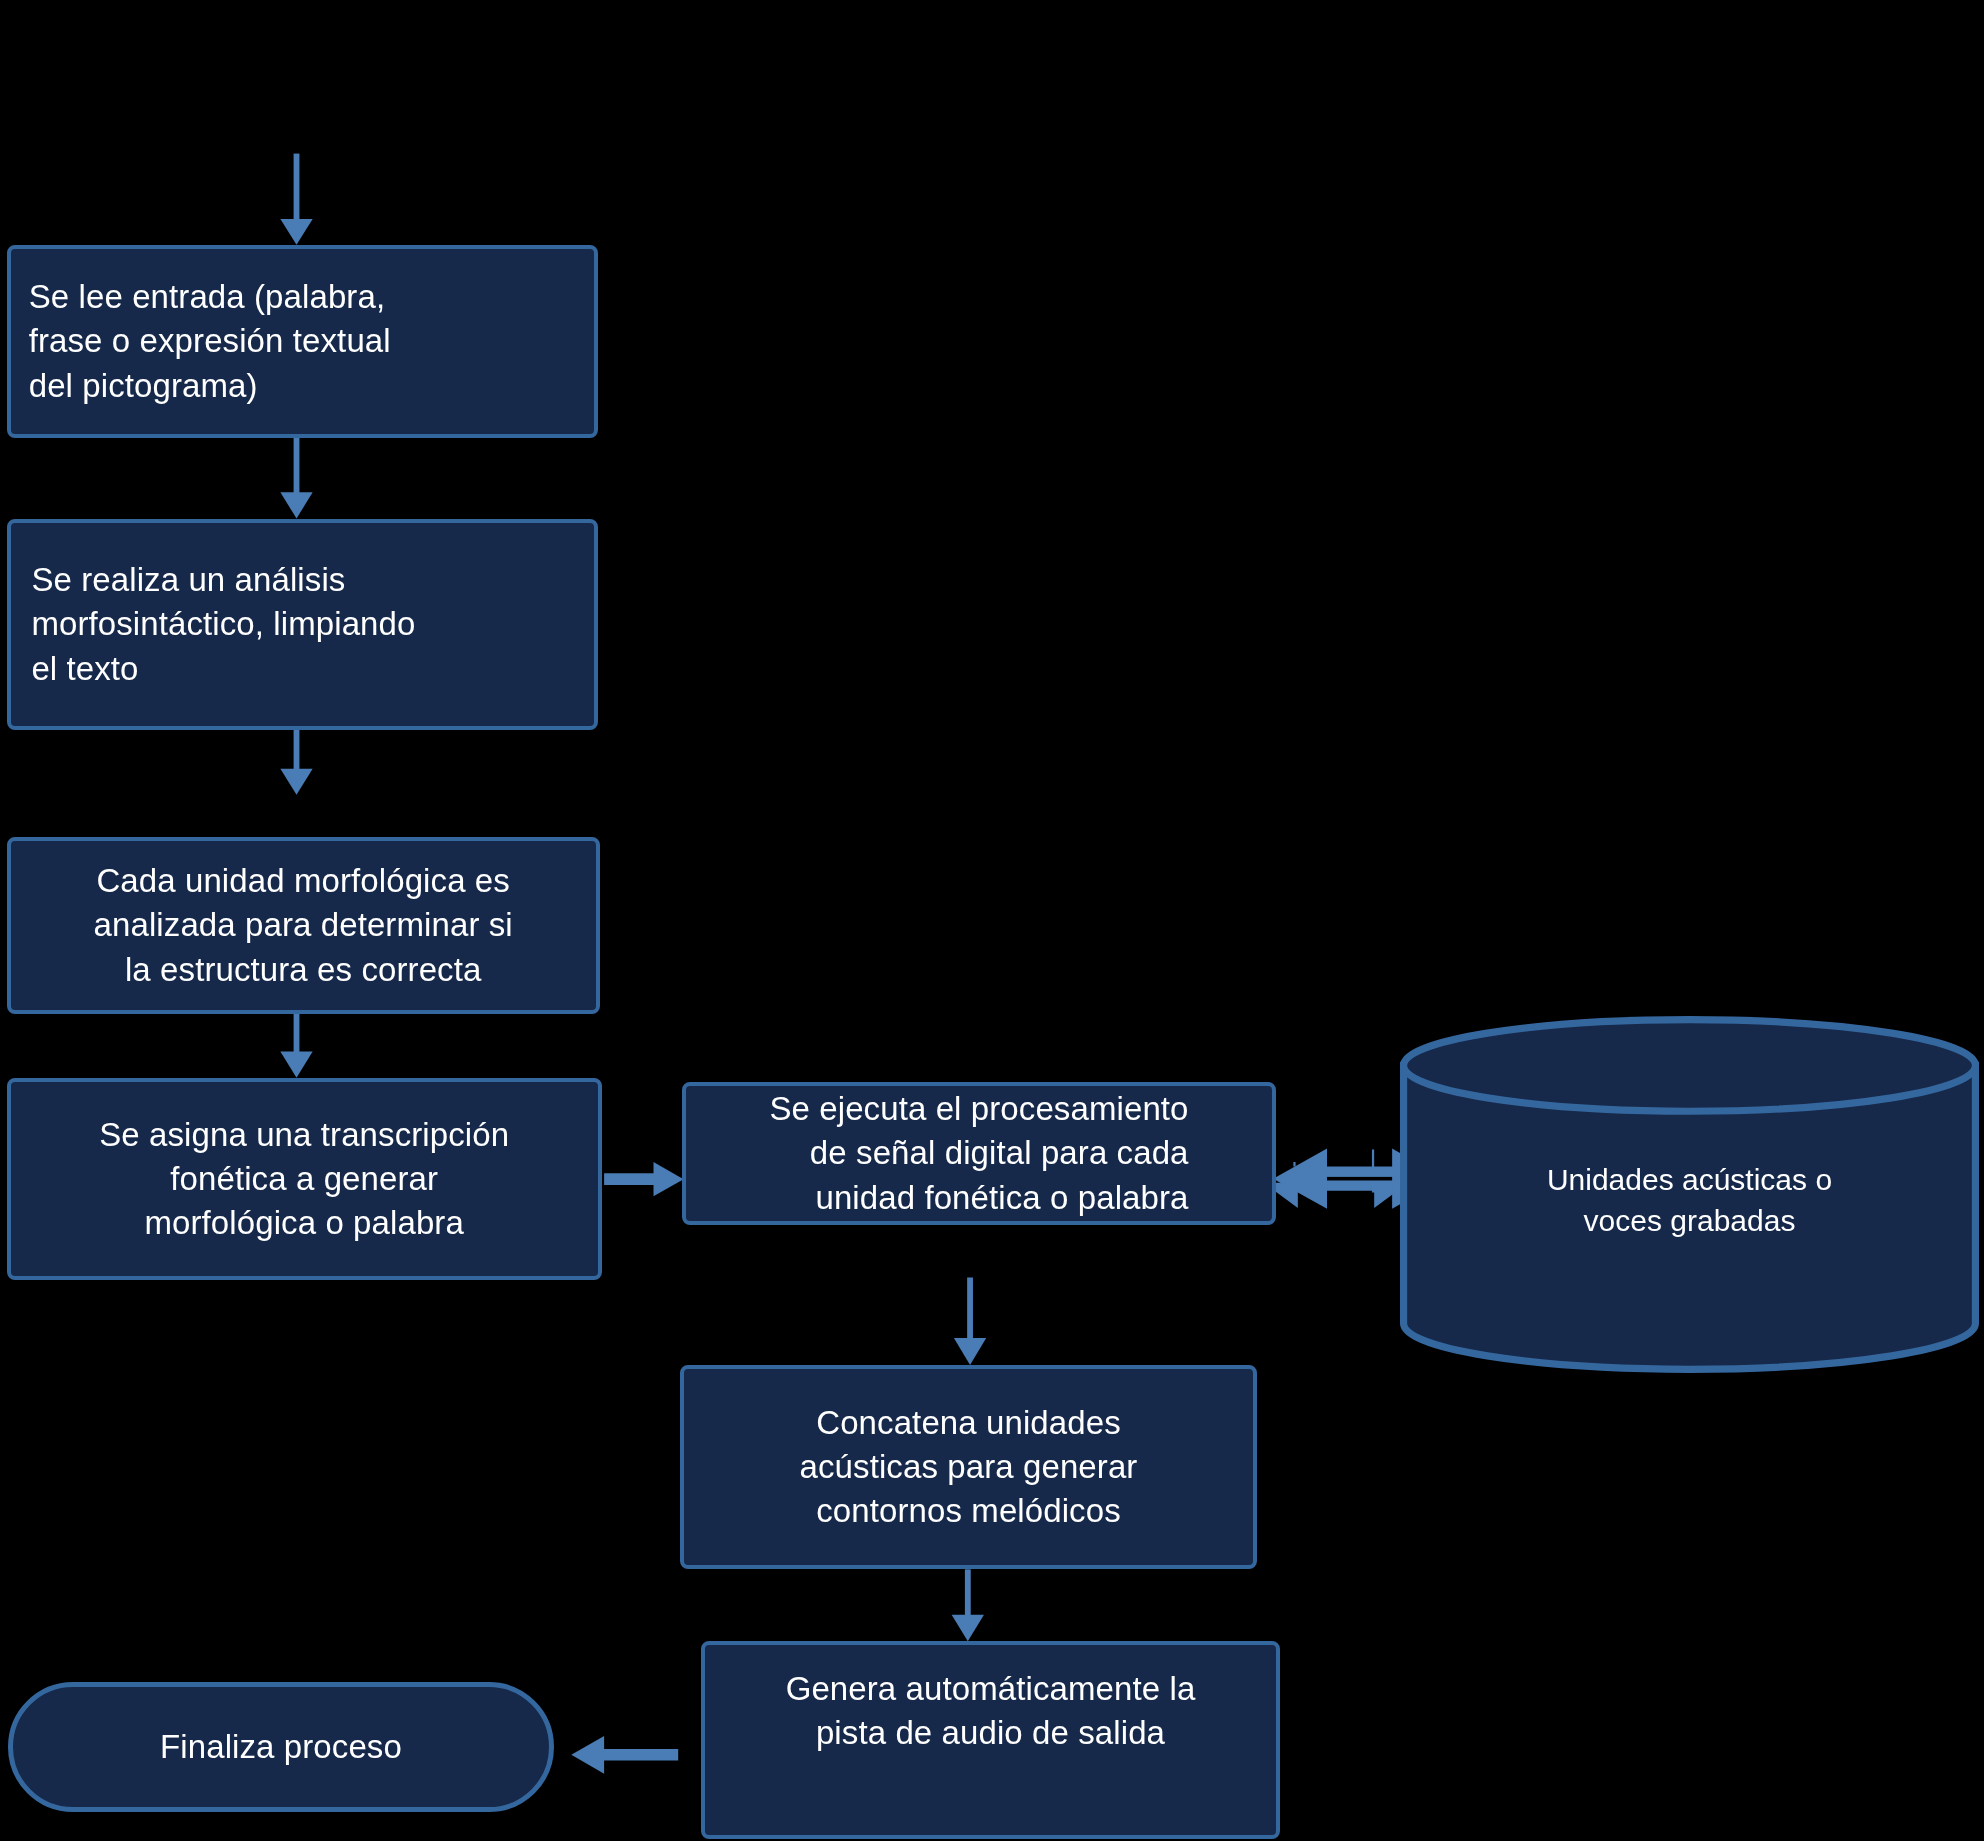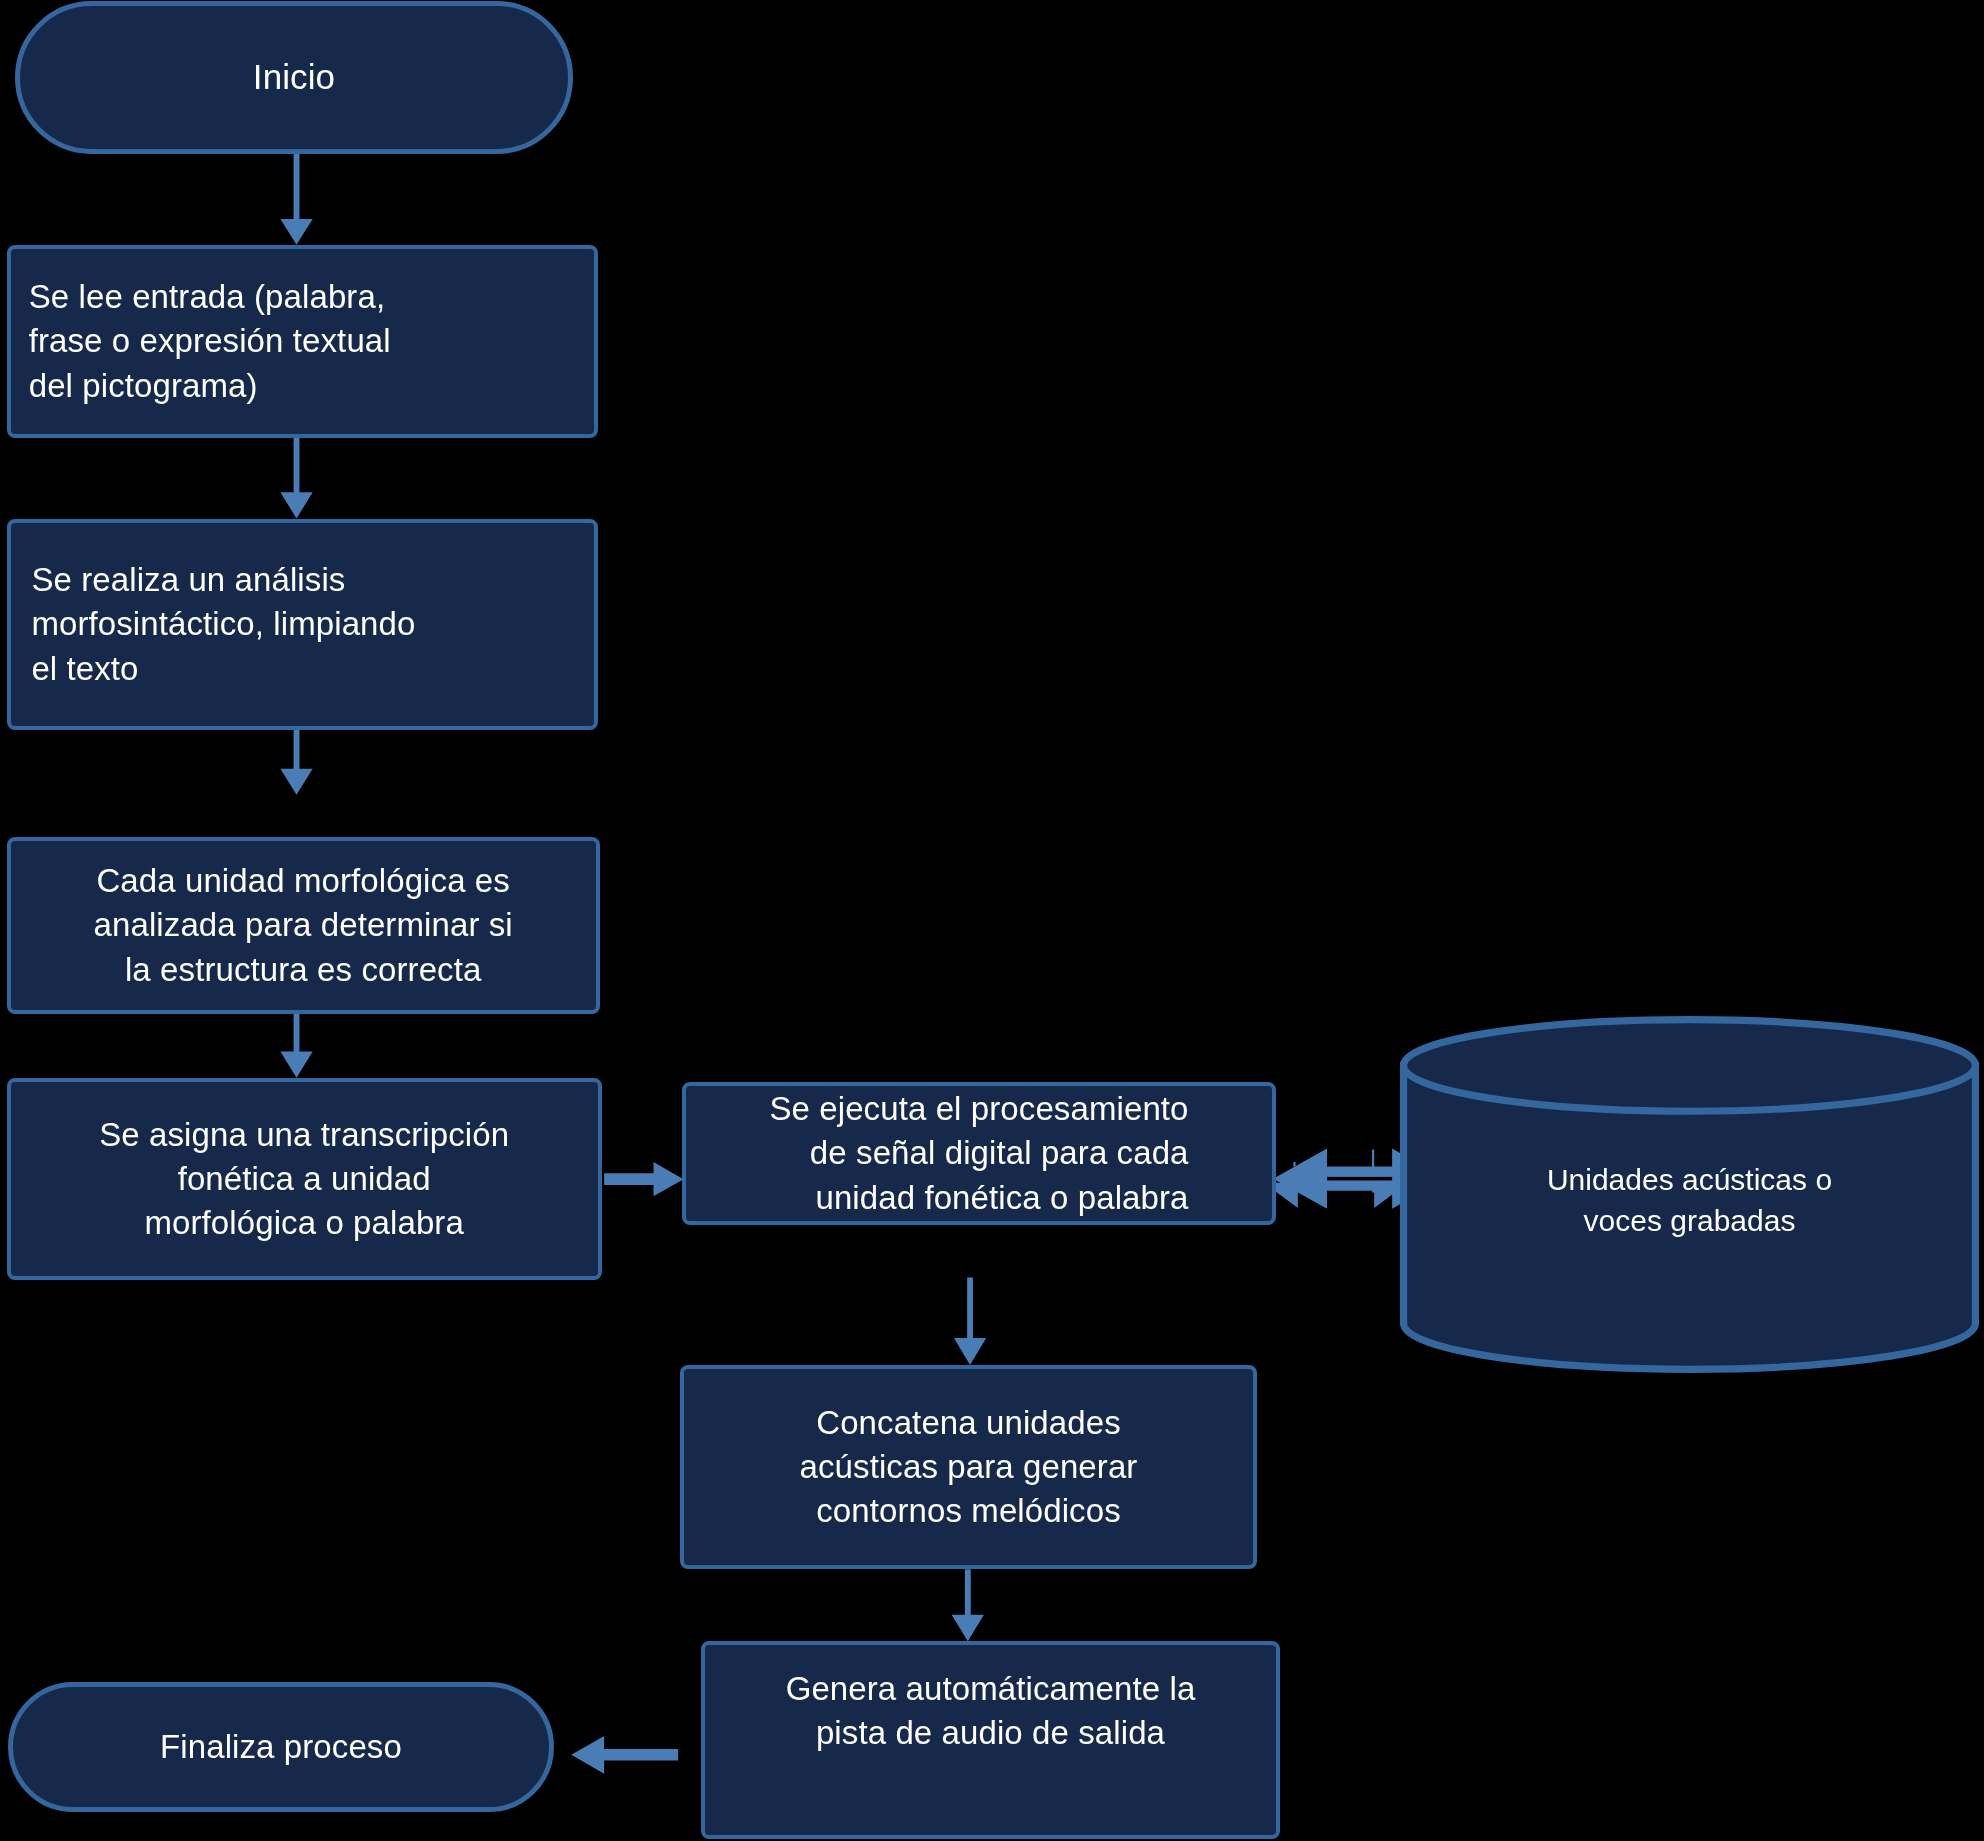--- a/index.html
+++ b/index.html
@@ -130,23 +130,20 @@
       <line x1="2155" y1="3495" x2="2155" y2="3604" stroke="#4a7cb5" stroke-width="13"></line>
       <polygon points="2119,3596 2191,3596 2155,3655" fill="#4a7cb5"></polygon>
     </g>
 
     <g>
       <line x1="1510" y1="3908" x2="1330" y2="3908" stroke="#4a7cb5" stroke-width="26"></line>
       <polygon points="1345,3866 1345,3950 1272,3908" fill="#4a7cb5"></polygon>
     </g>
   </svg>
 
-  <div class="node terminator" style="left:15px; top:0.9px; width:558px; height:153px; font-size:35px;">
-    <span>Inicio</span>
-  </div>
 
   <div class="node process left-align" style="left:6.7px; top:245px; width:591px; height:193px; padding-left:18px;">
     <span>Se lee entrada (palabra,
 frase  o expresión textual
 del pictograma)</span>
   </div>
 
   <div class="node process left-align" style="left:6.7px; top:519px; width:591px; height:211px; padding-left:20.7px;">
     <span>Se realiza un análisis
 morfosintáctico, limpiando
@@ -154,21 +151,21 @@
   </div>
 
   <div class="node process" style="left:6.7px; top:837px; width:593px; height:177px;">
     <span>Cada unidad morfológica es
 analizada para determinar si
 la estructura es correcta</span>
   </div>
 
   <div class="node process" style="left:6.7px; top:1078px; width:595px; height:202px;">
     <span>Se asigna una transcripción
-fonética a unidad
+fonética a generar
 morfológica o palabra</span>
   </div>
 
   <div class="node process" style="left:682px; top:1082px; width:594px; height:143px;text-align:right;">
     <span>Se ejecuta el procesamiento
 de señal digital para cada
 unidad fonética o palabra</span>
   </div>
 
   <div class="cylinder" style="left:1400px; top:1016px; width:579px; height:357px;">

